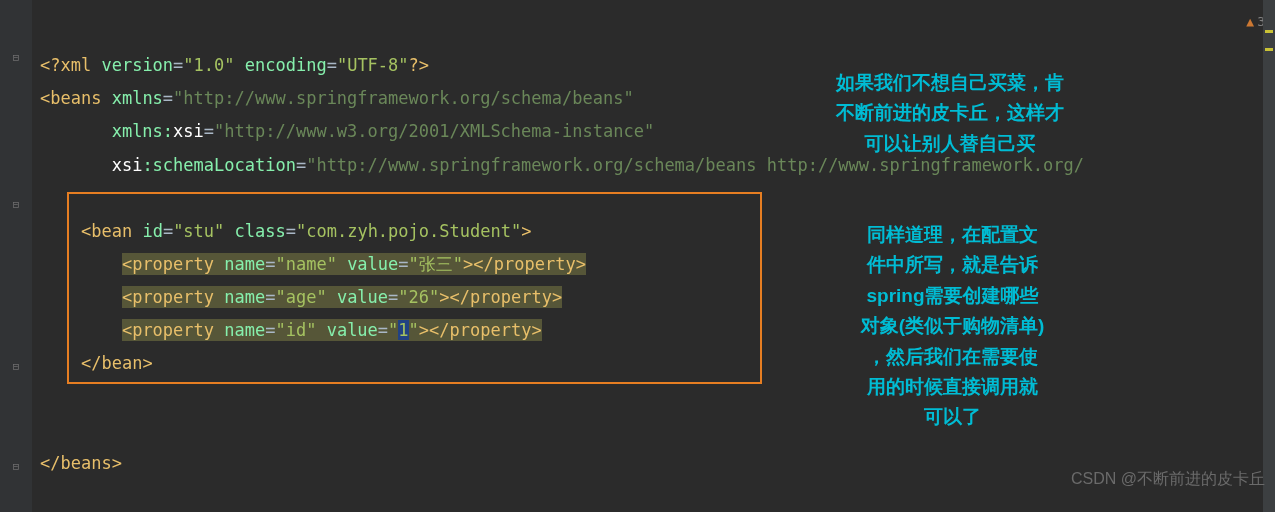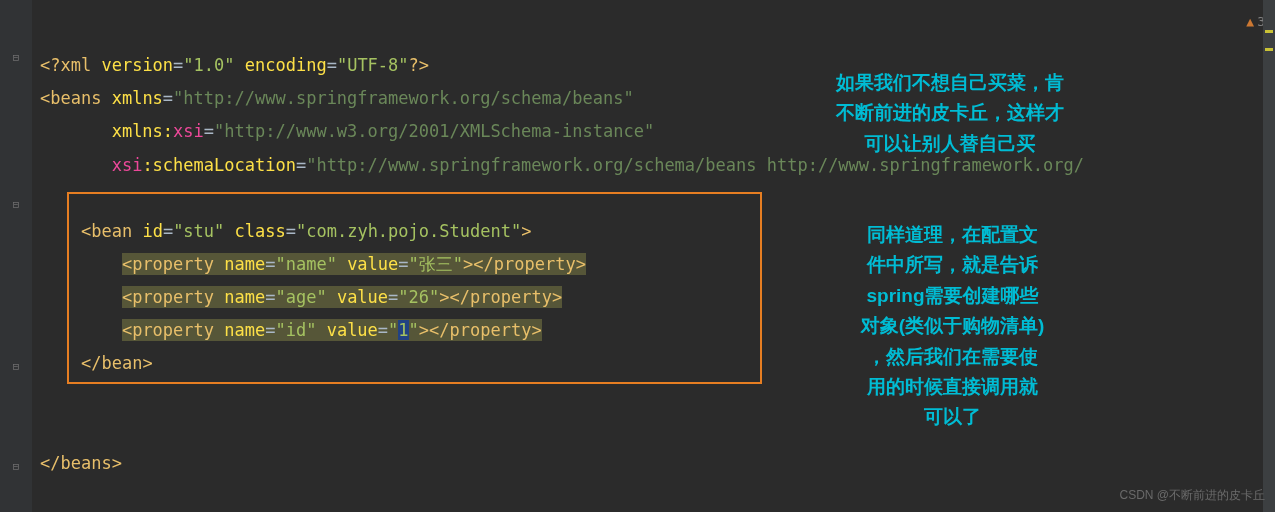--- a/index.html
+++ b/index.html
@@ -37,22 +37,22 @@
     .code-area {
       flex: 1;
       padding: 16px 8px;
       line-height: 1.95;
       position: relative;
       white-space: pre;
     }
     .line { display: block; min-height: 1.95em; }
     .pi { color: #e8bf6a; }
     .tag { color: #e8bf6a; }
-    .attr-name { color: #fde047; }
-    .attr-ns { color: #ec4899; }
+    .attr-name { color: #86efac; }
+    .attr-ns { color: #ffffff; }
     .attr-value { color: #6a8759; }
     .attr-value-cdata { color: #a5c261; }
     .eq { color: #a9b7c6; }
     .highlight-box {
       position: absolute;
       border: 2px solid #e67e22;
       background: transparent;
       pointer-events: none;
     }
     .hl-bg {
@@ -80,25 +80,25 @@
       display: flex;
       align-items: center;
       gap: 3px;
     }
     .warning-triangle {
       color: #cc7832;
       font-size: 13px;
     }
     .watermark {
       position: absolute;
-      bottom: 8px;
+      bottom: 22px;
       right: 10px;
       color: #6a6a6a;
       font-family: sans-serif;
-      font-size: 12px;
+      font-size: 16px;
     }
     .scrollbar-track {
       position: absolute;
       right: 0;
       top: 0;
       width: 12px;
       height: 100%;
       background: #3c3f41;
     }
     .err-stripe {

